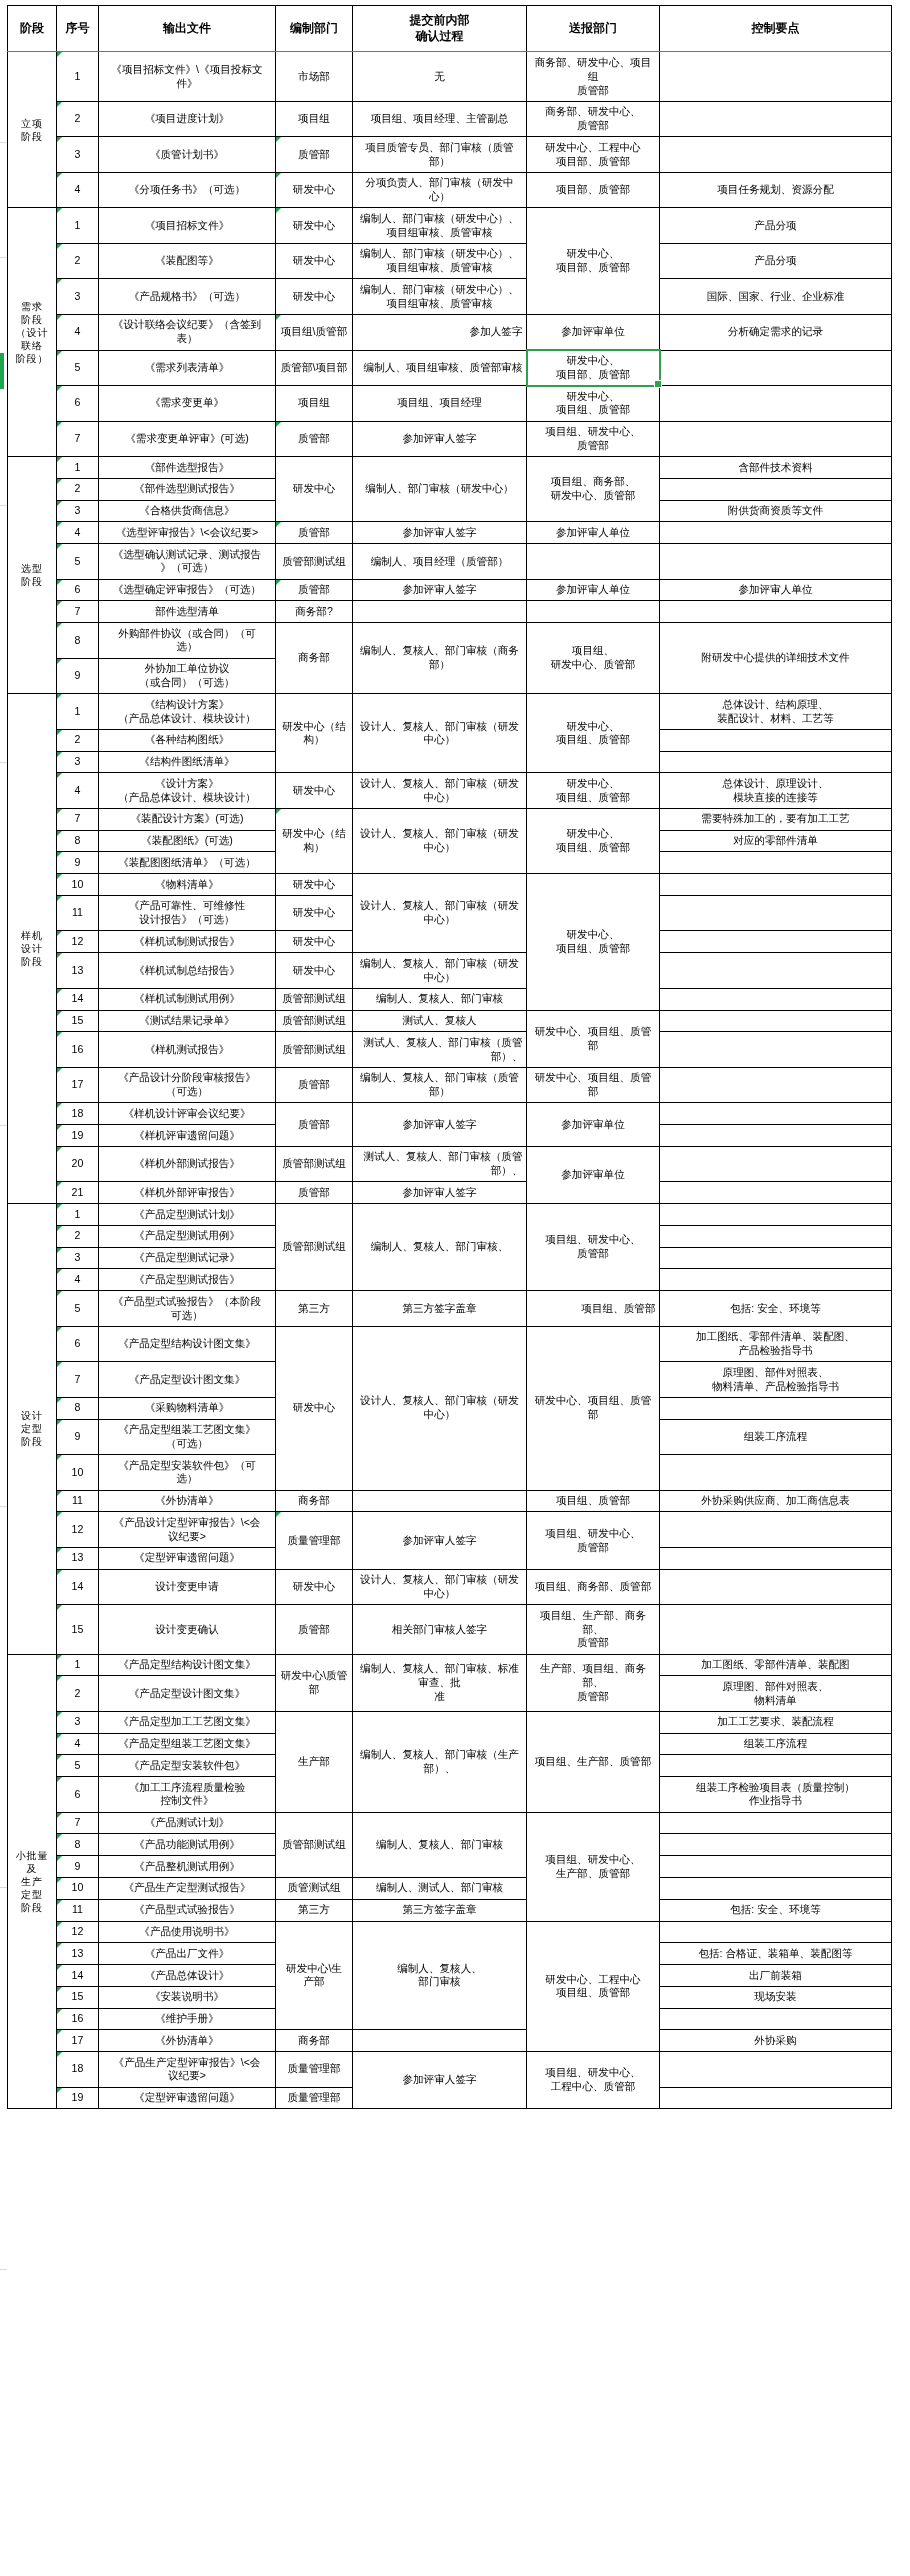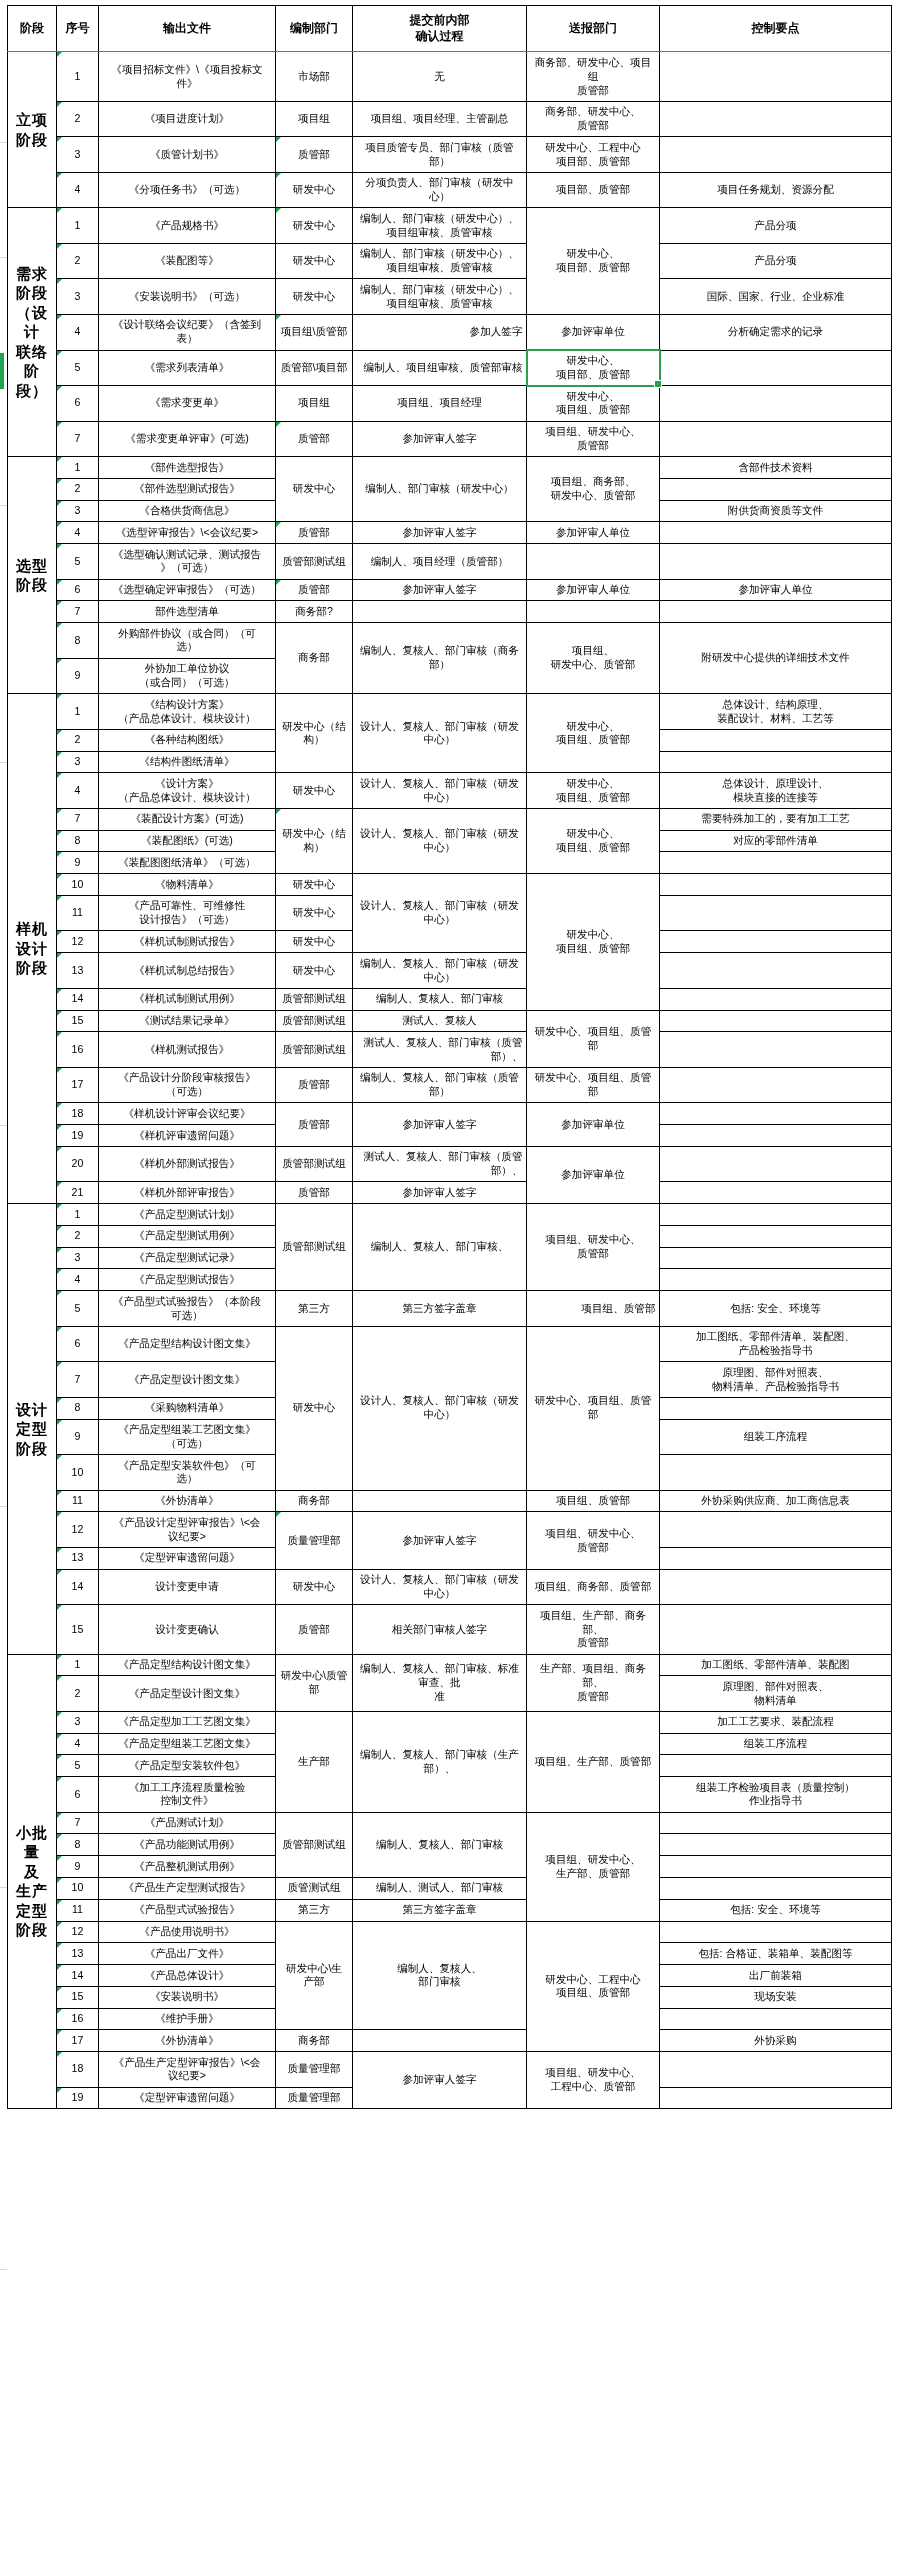--- a/index.html
+++ b/index.html
@@ -9,21 +9,21 @@
   .gutter-line{position:absolute;left:0;width:7px;height:0.9px;background:#d8d8d8;}
   #row-indicator{position:absolute;left:0;width:4.4px;background:#1fa34c;display:none;}
   
   table{border-collapse:collapse;table-layout:fixed;position:absolute;left:7px;top:5.3px;
         width:740px;}
   th,td{border:0.9px solid #000;padding:3.5px 3.5px;text-align:center;vertical-align:middle;
         font-size:10.6px;line-height:1.3;white-space:pre-line;word-break:break-all;
         background:#fff;position:relative;}
   thead th{font-size:12px;font-weight:bold;padding:7px 1.8px;border-top:1.8px solid #000;
            border-bottom:1.8px solid #1fa34c;}
-  th.phase{font-weight:bold;font-size:15px;padding:1.8px 5.3px;letter-spacing:0.9px;}
+  th.phase{font-weight:normal;font-size:10px;padding:1.8px 5.3px;letter-spacing:0.9px;}
   tr.phase-start > td, tr.phase-start > th{border-top-width:1.8px;}
   table{border:1.8px solid #000;}
   td.doc{padding:3.5px 8.9px;}
   td.left{text-align:right;}
   
   td.num, th.numhead{border-left:1.8px solid #1fa34c;}
   th.phasehead{border-left:1.8px solid #000;}
   td.num::before, td.marker::before{content:"";position:absolute;left:0;top:0;
         border-top:5.3px solid #1fa34c;border-right:5.3px solid transparent;}
   
@@ -106,39 +106,39 @@
         <td>项目部、质管部</td>
         <td>项目任务规划、资源分配</td>
       </tr>
       <tr class="phase-start">
         <th class="phase" rowspan="7">需求
 阶段
 （设计
 联络
 阶段）</th>
         <td class="num">1</td>
-        <td class="doc">《产品规格书》</td>
+        <td class="doc">《项目招标文件》</td>
         <td class="marker">研发中心</td>
         <td>编制人、部门审核（研发中心）、
 项目组审核、质管审核</td>
         <td rowspan="3">研发中心、
 项目部、质管部</td>
         <td>产品分项</td>
       </tr>
       <tr>
         <td class="num">2</td>
         <td class="doc">《装配图等》</td>
         <td>研发中心</td>
         <td>编制人、部门审核（研发中心）、
 项目组审核、质管审核</td>
         <td>产品分项</td>
       </tr>
       <tr>
         <td class="num">3</td>
-        <td class="doc">《安装说明书》（可选）</td>
+        <td class="doc">《产品规格书》（可选）</td>
         <td>研发中心</td>
         <td>编制人、部门审核（研发中心）、
 项目组审核、质管审核</td>
         <td>国际、国家、行业、企业标准</td>
       </tr>
       <tr>
         <td class="num">4</td>
         <td class="doc">《设计联络会议纪要》（含签到表）</td>
         <td class="marker">项目组\质管部</td>
         <td class="left">参加人签字</td>

